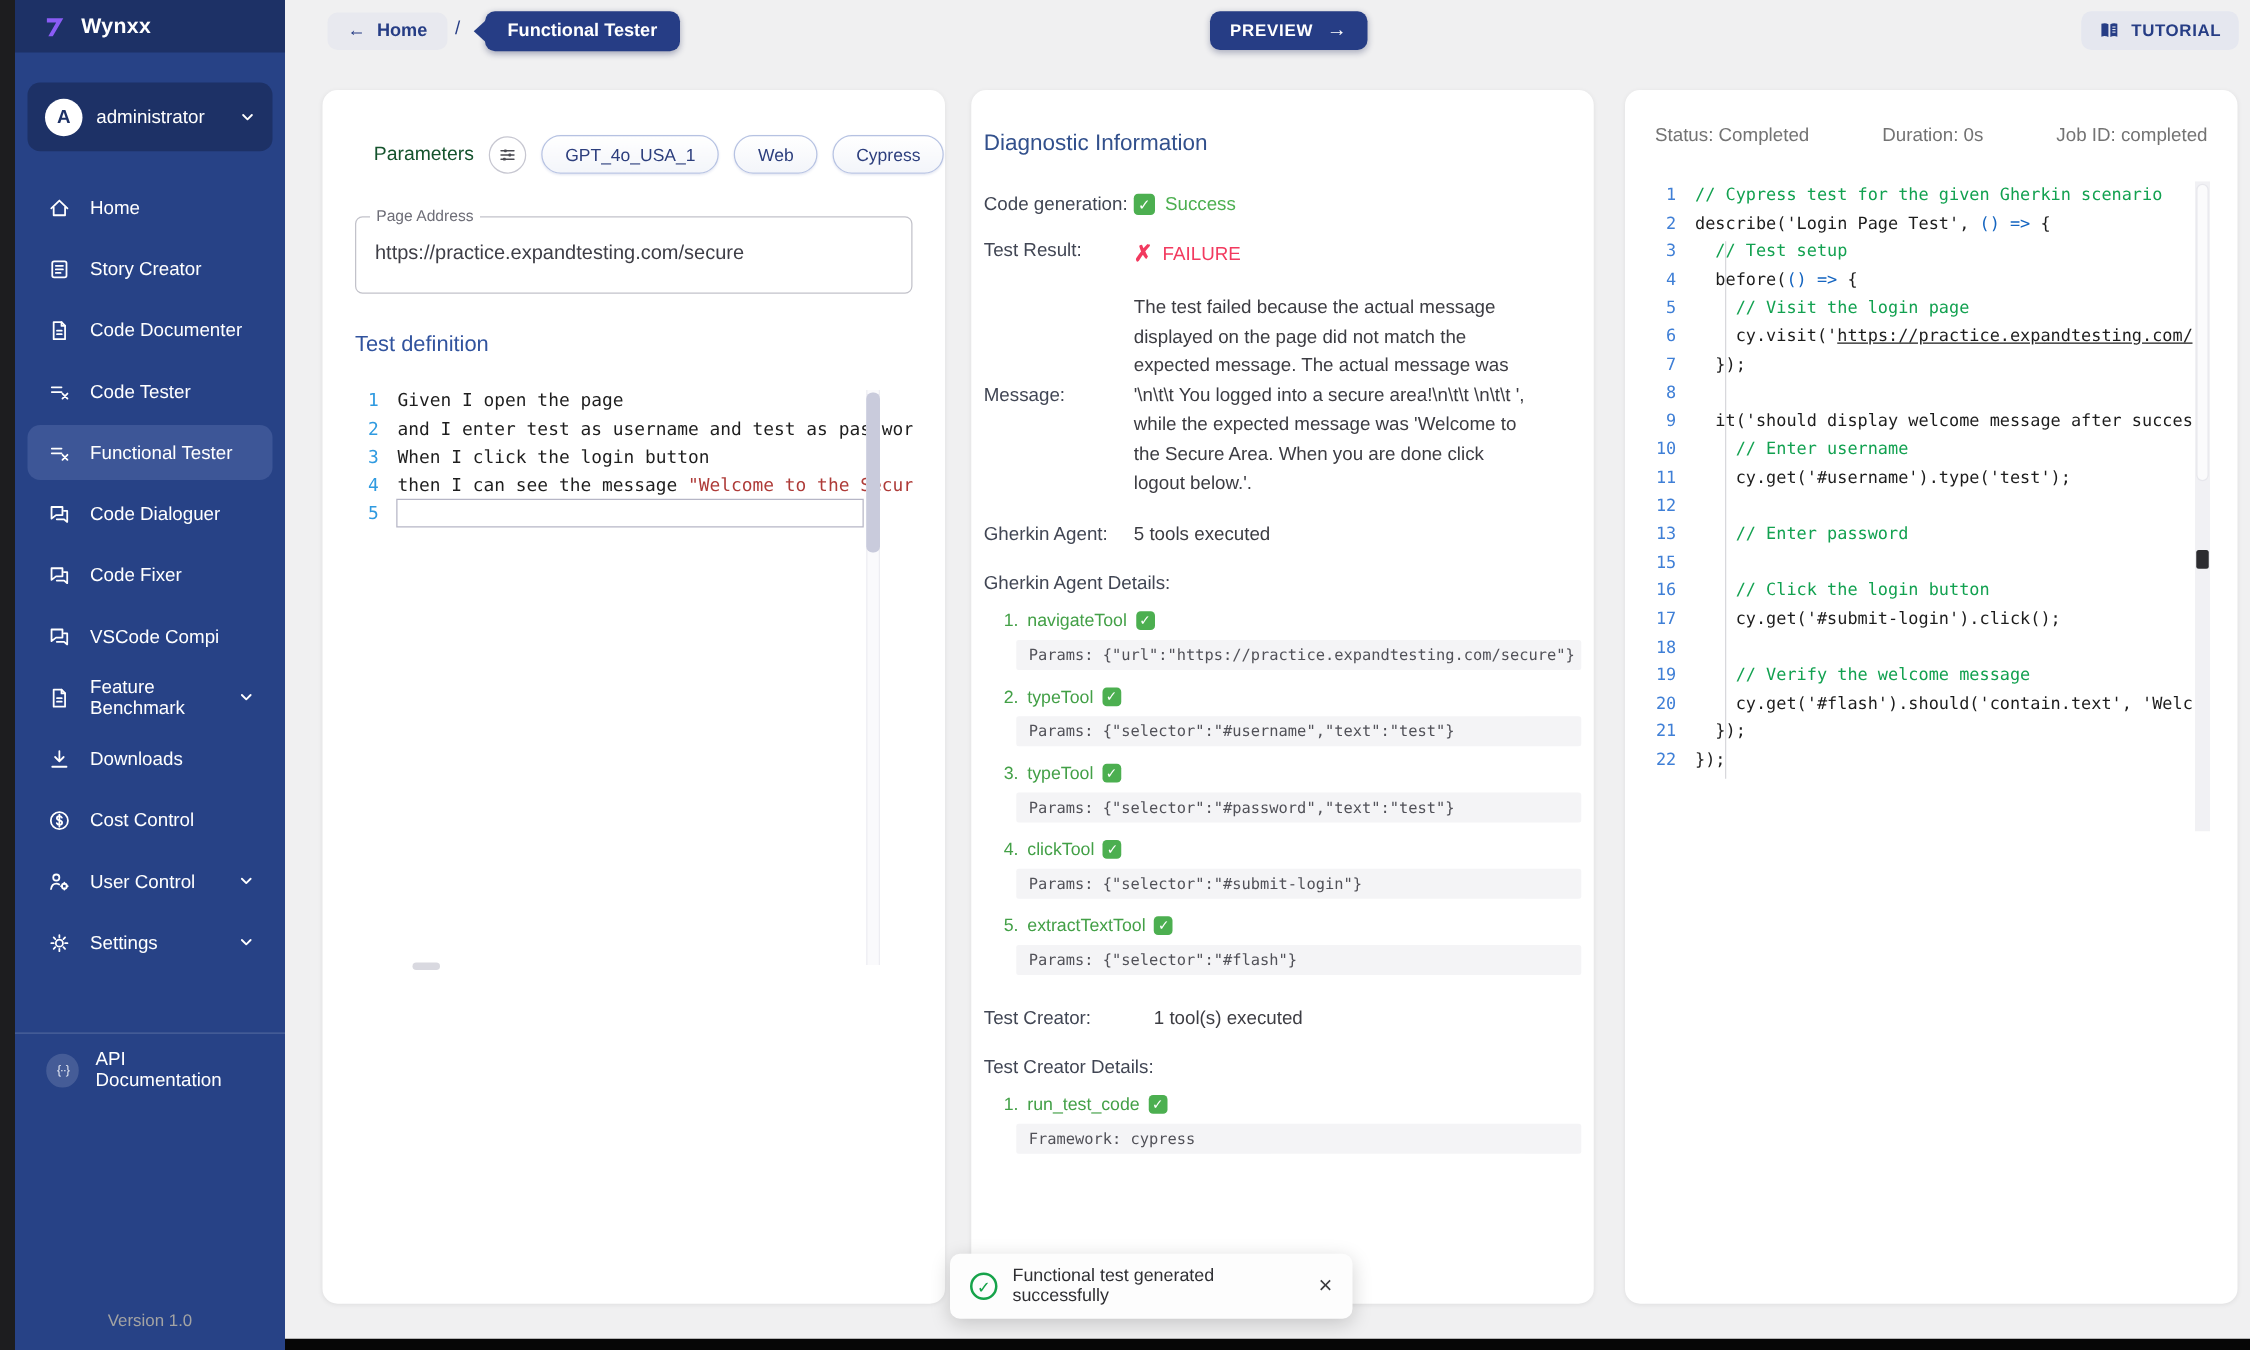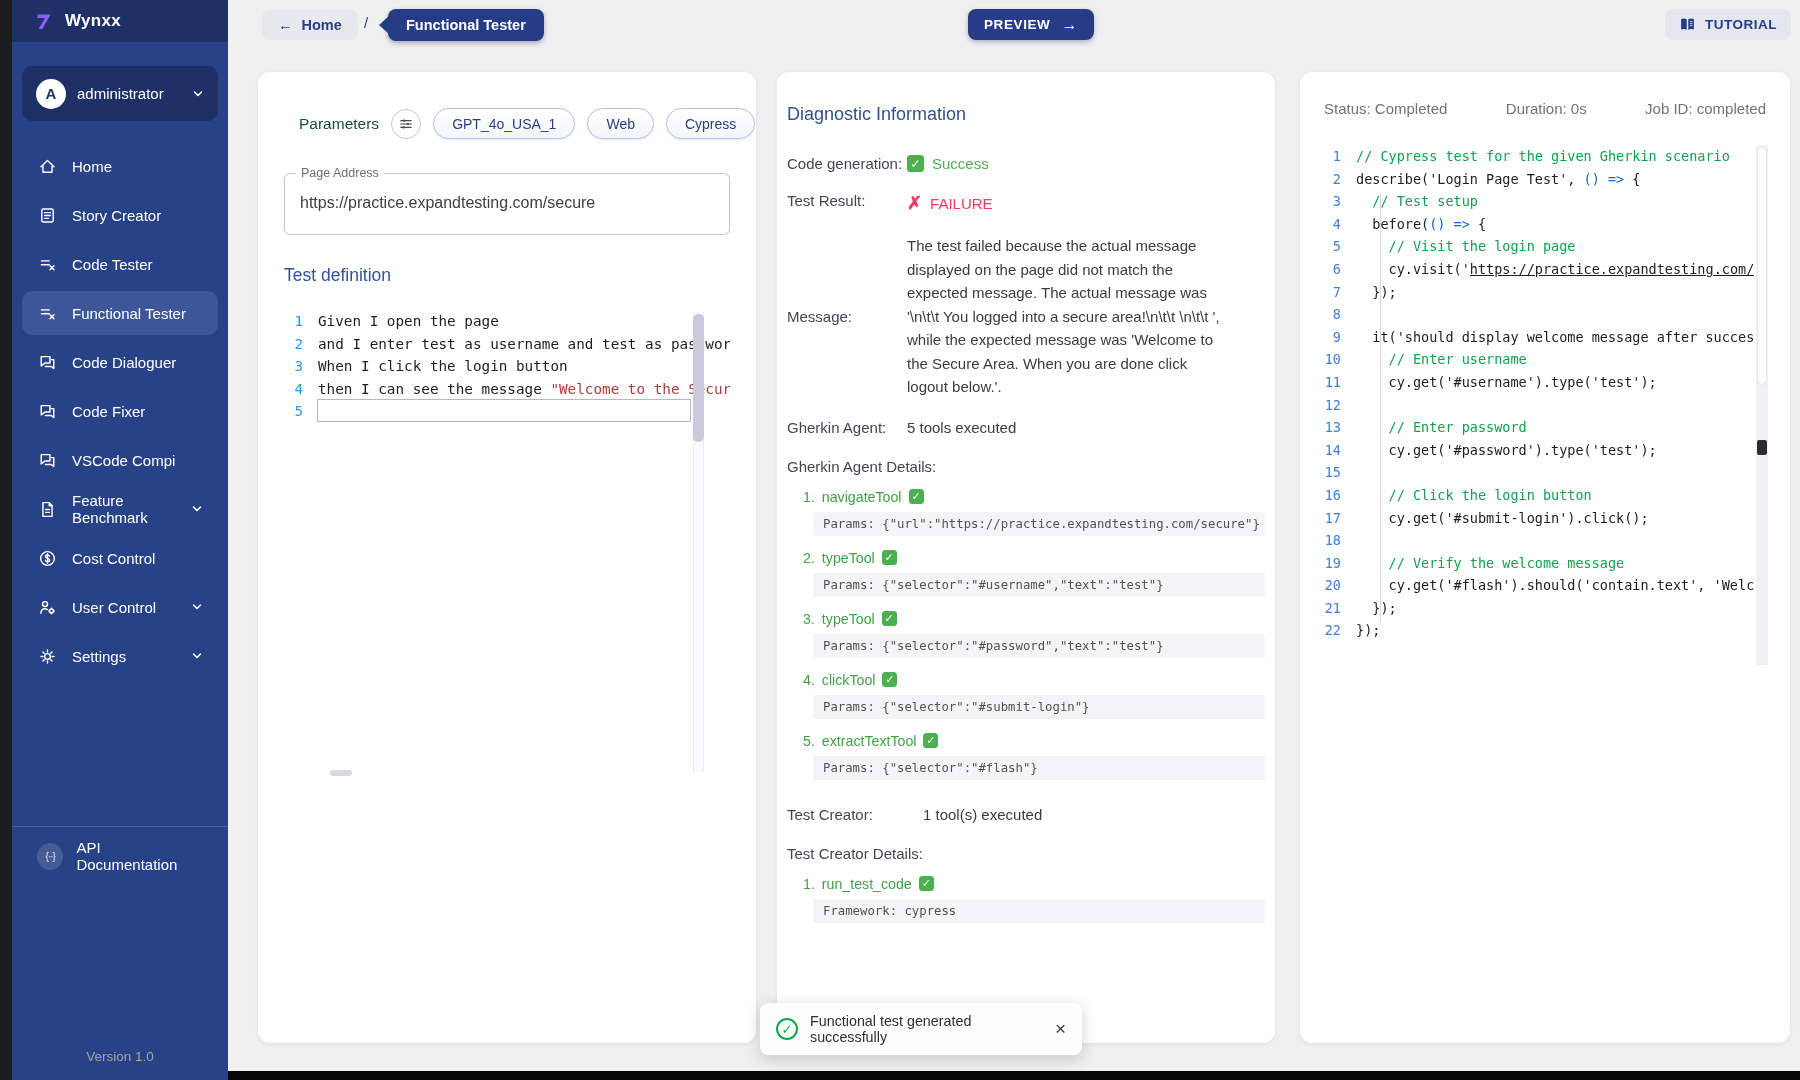--- a/index.html
+++ b/index.html
@@ -146,20 +146,30 @@
             <svg viewBox="0 0 20 20" width="19" height="19">
               <rect x="4" y="3.2" width="12" height="13.6" rx="1.6"></rect>
               <path d="M7 7h6M7 10h6M7 13h4"></path>
             </svg>
           </span>
         <span>Story Creator</span>
       </div>
       <div class="nav-item">
         <span class="nav-icon">
             <svg viewBox="0 0 20 20" width="19" height="19">
+              <path d="M5.2 2.8h6.6l3 3v11.4H5.2z"></path>
+              <path d="M11.8 2.8V6h3"></path>
+              <path d="M8 10h4M8 13h4"></path>
+            </svg>
+          </span>
+        <span>Code Documenter</span>
+      </div>
+      <div class="nav-item">
+        <span class="nav-icon">
+            <svg viewBox="0 0 20 20" width="19" height="19">
               <path d="M3.6 6.2h8.2M3.6 10.2h8.2"></path>
               <path d="M12.6 11.4l4.2 4.2m0-4.2-4.2 4.2"></path>
             </svg>
           </span>
         <span>Code Tester</span>
       </div>
       <div class="nav-item selected">
         <span class="nav-icon">
             <svg viewBox="0 0 20 20" width="19" height="19">
               <path d="M3.6 6.2h8.2M3.6 10.2h8.2"></path>
@@ -202,20 +212,29 @@
               <path d="M11.8 2.8V6h3"></path>
               <path d="M8 10h4M8 13h4"></path>
             </svg>
           </span>
         <span>Feature Benchmark</span>
         <span class="chev">
             <svg viewBox="0 0 12 12" width="12" height="12">
               <path d="M2.5 4l3.5 3.5L9.5 4"></path>
             </svg>
           </span>
+      </div>
+      <div class="nav-item">
+        <span class="nav-icon">
+            <svg viewBox="0 0 20 20" width="19" height="19">
+              <path d="M10 3v8.4M6.4 8l3.6 3.6L13.6 8"></path>
+              <path d="M4 16.2h12"></path>
+            </svg>
+          </span>
+        <span>Downloads</span>
       </div>
       <div class="nav-item">
         <span class="nav-icon">
             <svg viewBox="0 0 20 20" width="19" height="19">
               <circle cx="10" cy="10" r="7.2"></circle>
               <path d="M12.1 7.5c-.5-.9-1.3-1.3-2.1-1.3-1.2 0-2.1.7-2.1 1.8 0 2.5 4.4 1.2 4.4 3.7 0 1.1-1 1.8-2.3 1.8-1 0-1.8-.5-2.2-1.4M10 4.9v10.2"></path>
             </svg>
           </span>
         <span>Cost Control</span>
       </div>
@@ -477,24 +496,20 @@
             </div>
             <div class="code-row">
               <span class="ln">12</span>
               <span class="ct">&nbsp;</span>
             </div>
             <div class="code-row">
               <span class="ln">13</span>
               <span class="ct"><span class="tok-c">    // Enter password</span></span>
             </div>
             <div class="code-row">
-              <span class="ln">14</span>
-              <span class="ct"><span>    cy.get('#password').type('test');</span></span>
-            </div>
-            <div class="code-row">
               <span class="ln">15</span>
               <span class="ct">&nbsp;</span>
             </div>
             <div class="code-row">
               <span class="ln">16</span>
               <span class="ct"><span class="tok-c">    // Click the login button</span></span>
             </div>
             <div class="code-row">
               <span class="ln">17</span>
               <span class="ct"><span>    cy.get('#submit-login').click();</span></span>

